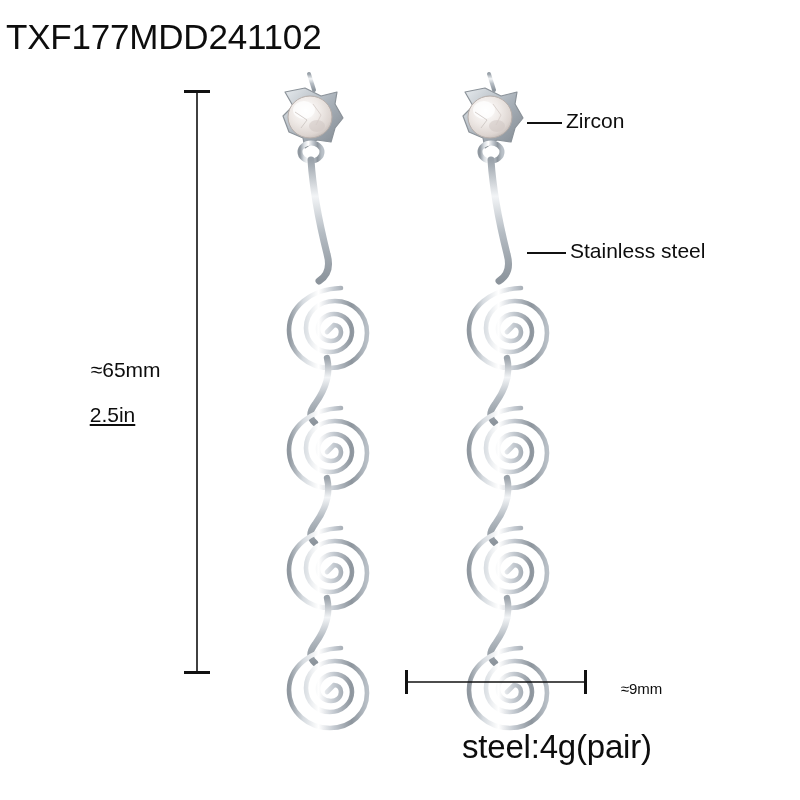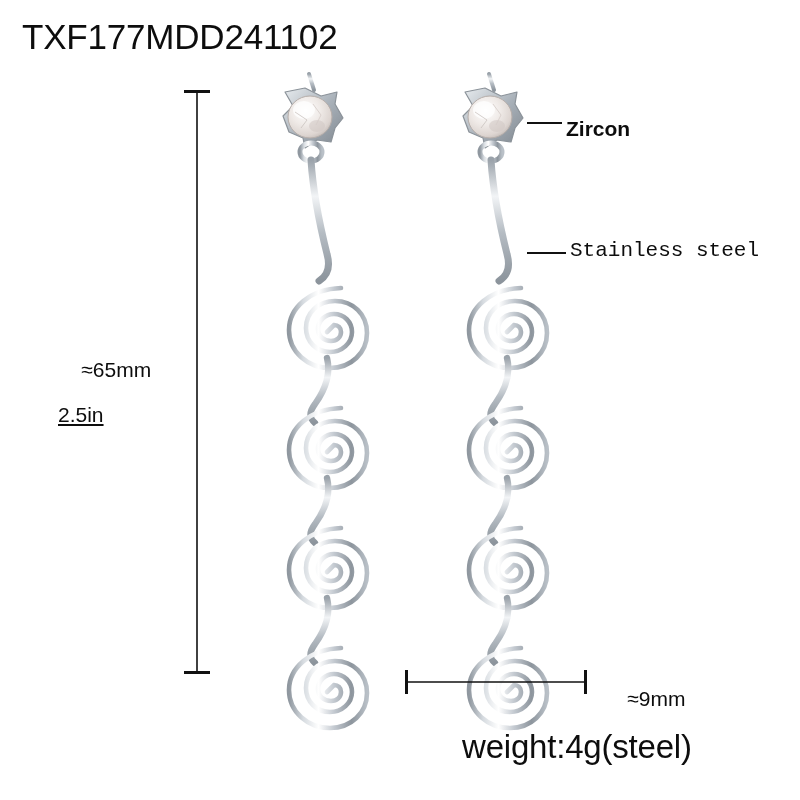--- a/index.html
+++ b/index.html
@@ -23,56 +23,54 @@
     width: 800px;
     height: 800px;
   }
   .txt {
     position: absolute;
     white-space: pre;
     color: #0d0d0d;
     line-height: 1.08;
   }
   #title-text {
-    left: 22px;
+    left: 6px;
     top: 18px;
     font-size: 35px;
     letter-spacing: -0.2px;
   }
   #weight-text {
     left: 462px;
     top: 729px;
     font-size: 33px;
     letter-spacing: -0.2px;
   }
   #label-zircon-text {
     left: 566px;
-    top: 118px;
+    top: 110px;
     font-size: 21px;
-    font-weight: bold;
   }
   #label-steel-text {
     left: 570px;
     top: 240px;
     font-size: 21px;
-    font-family: Liberation Mono, monospace;
   }
   #dim-height-block {
     left: 58px;
     top: 336px;
     width: 112px;
-    text-align: left;
+    text-align: center;
     font-size: 21px;
   }
   #dim-width-block {
     left: 604px;
     top: 665px;
     width: 150px;
     text-align: left;
-    font-size: 21px;
+    font-size: 15px;
   }
   .dim-line2 {
     display: block;
     padding-right: 3px;
     text-decoration: underline;
   }
   #dim-width-block .dim-line2 {
     padding-right: 0;
     padding-left: 18px;
   }
@@ -186,15 +184,15 @@
 
   <div class="txt" id="dim-height-block">
     <span>≈65mm</span>
     <span class="dim-line2">2.5in</span>
   </div>
 
   <div class="txt" id="dim-width-block">
     <span>≈9mm</span>
   </div>
 
-  <div class="txt" id="weight-text">weight:4g(steel)</div>
+  <div class="txt" id="weight-text">steel:4g(pair)</div>
 
 </div>
 
 </body></html>

